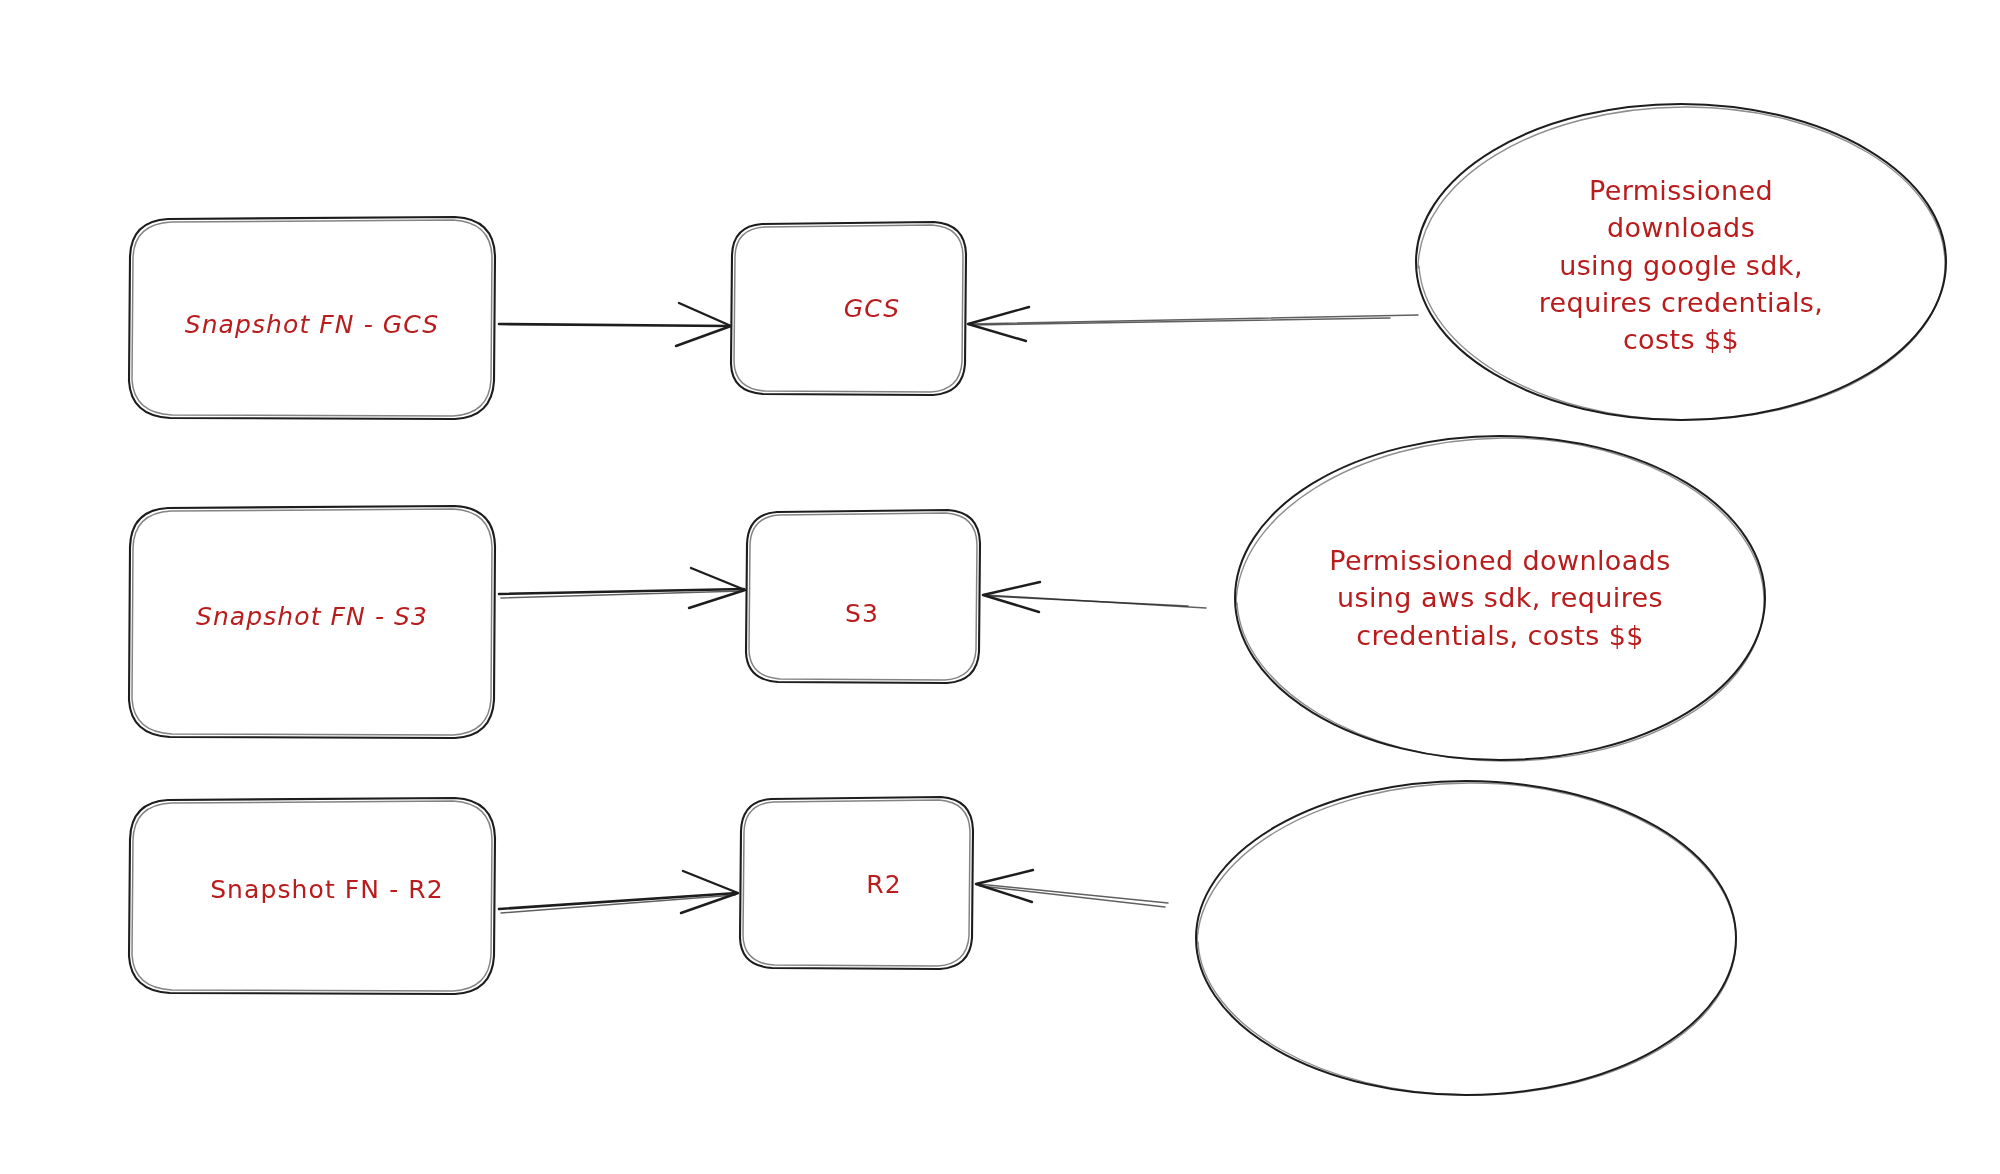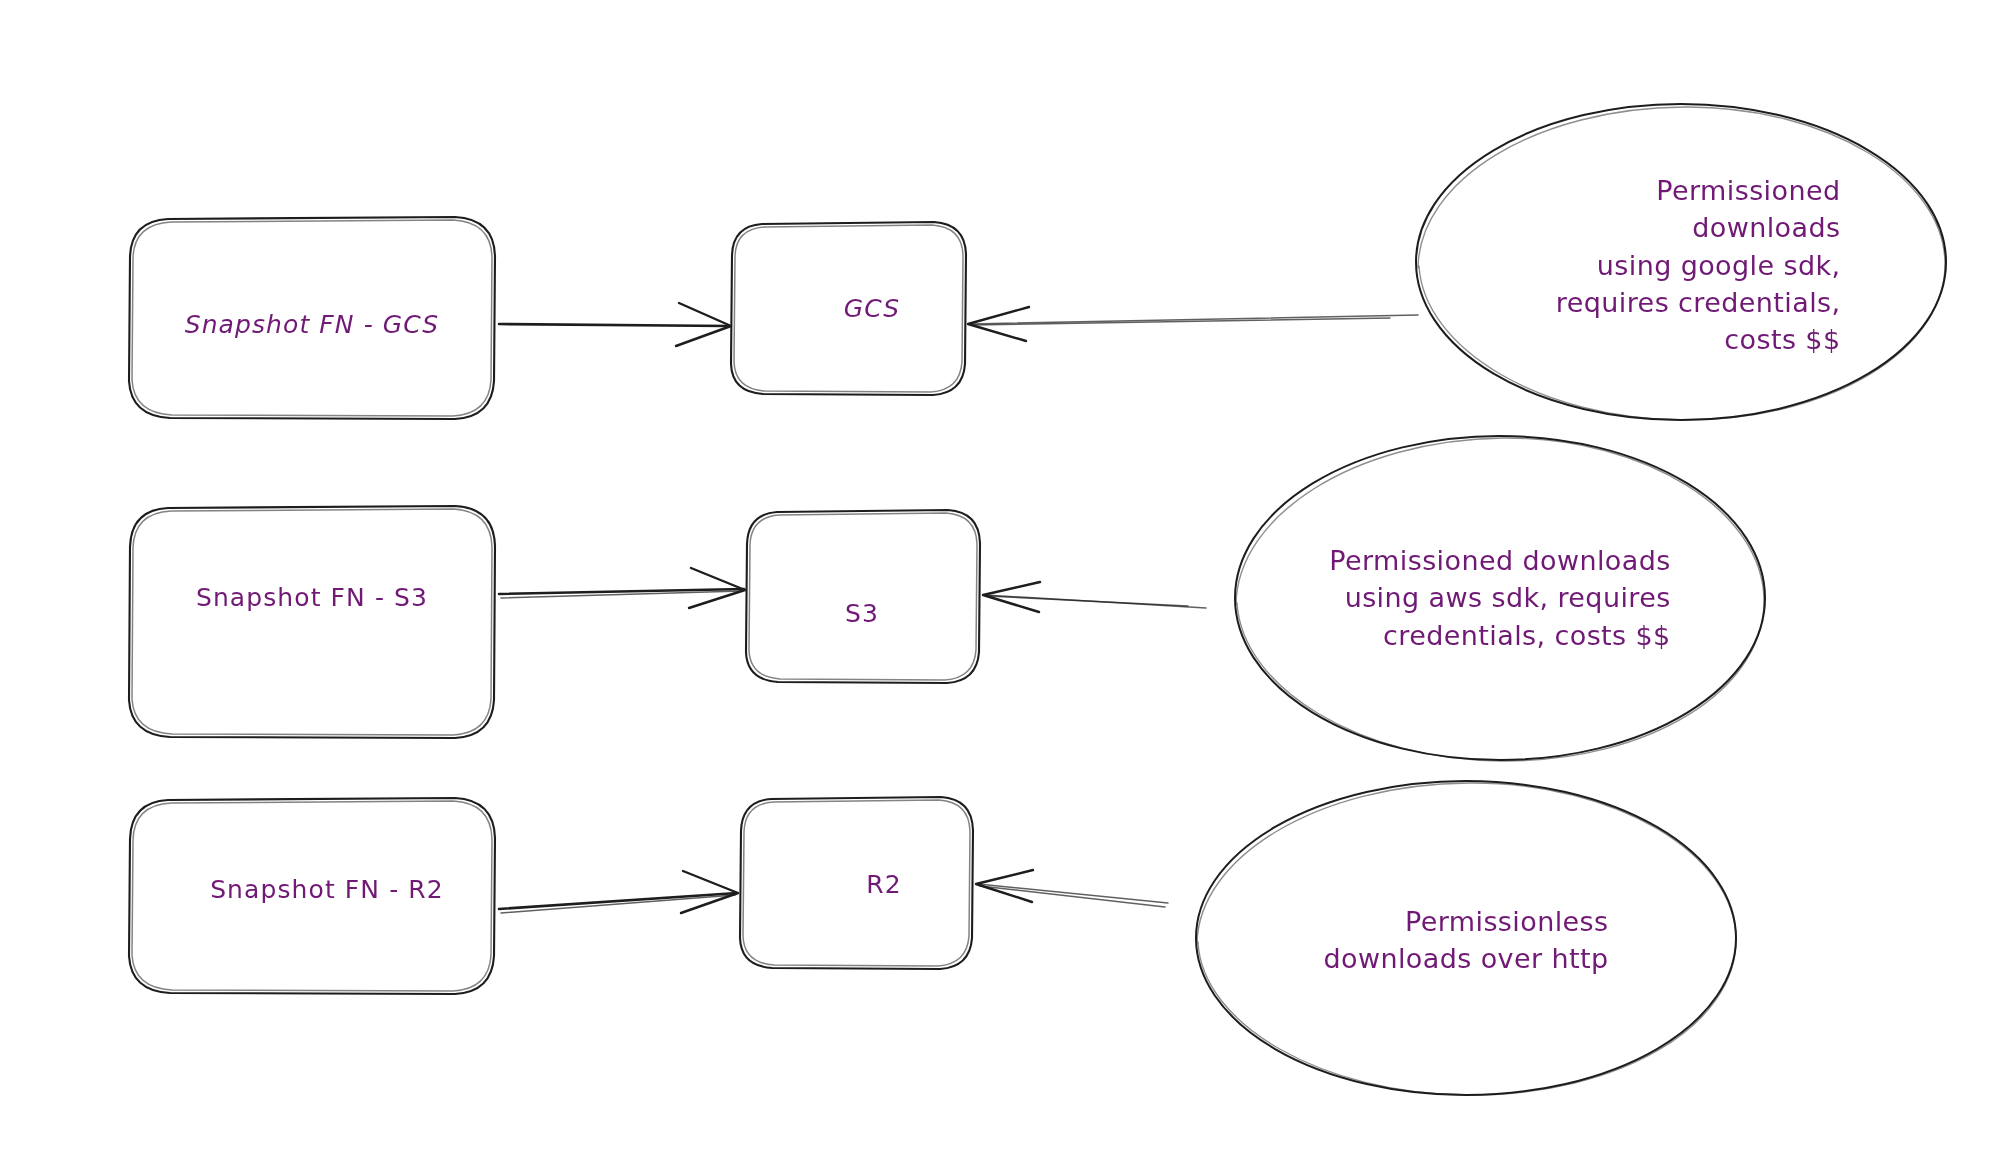--- a/index.html
+++ b/index.html
@@ -32,26 +32,26 @@
   .node-shape { stroke-width: 2.1; }
   .node-shape-faint { stroke-width: 1.5; opacity: 0.55; }
   .ellipse-shape { stroke-width: 2.0; }
   .ellipse-shape-faint { stroke-width: 1.4; opacity: 0.5; }
   .edge-line { stroke-width: 2.6; }
   .edge-line-thin { stroke-width: 1.5; opacity: 0.7; }
   .edge-head { stroke-width: 2.4; }
 
   .lbl {
     position: absolute;
-    color: #701a75;
+    color: #b91c1c;
     font-family: "DejaVu Sans", sans-serif;
     font-size: 25px;
     line-height: 1.34;
     letter-spacing: 0.6px;
-    text-align: right;
+    text-align: center;
     white-space: pre-line;
     transform: translate(-50%, -50%);
     pointer-events: none;
     font-style: normal;
     font-weight: 400;
   }
   .lbl.box-lbl { font-size: 25px; letter-spacing: 1.1px; }
   .lbl.note-lbl { font-size: 27px; line-height: 1.38; letter-spacing: 0.4px; }
 </style>
 </head>
@@ -145,28 +145,26 @@
 
   <div class="lbl box-lbl" style="left:312px; top:325px;font-style:italic;">Snapshot FN - GCS</div>
 
   <div class="lbl box-lbl" style="left:872px; top:309px;font-style:italic;">GCS</div>
 
   <div class="lbl note-lbl" style="left:1681px; top:265px;">Permissioned downloads
 using google sdk,
 requires credentials,
 costs $$</div>
 
-  <div class="lbl box-lbl" style="left:312px; top:598px;">Snapshot FN - S3</div>
+  <div class="lbl box-lbl" style="left:312px; top:617px;font-style:italic;">Snapshot FN - S3</div>
 
   <div class="lbl box-lbl" style="left:862px; top:595px;margin-top:19px;">S3</div>
 
   <div class="lbl note-lbl" style="left:1500px; top:598px;">Permissioned downloads
 using aws sdk, requires
 credentials, costs $$</div>
 
   <div class="lbl box-lbl" style="left:327px; top:890px;">Snapshot FN - R2</div>
 
   <div class="lbl box-lbl" style="left:884px; top:885px;">R2</div>
 
-  <div class="lbl note-lbl" style="left:1466px; top:940px;">Permissionless
-downloads over http</div>
 
 </div>
 
 </body></html>

